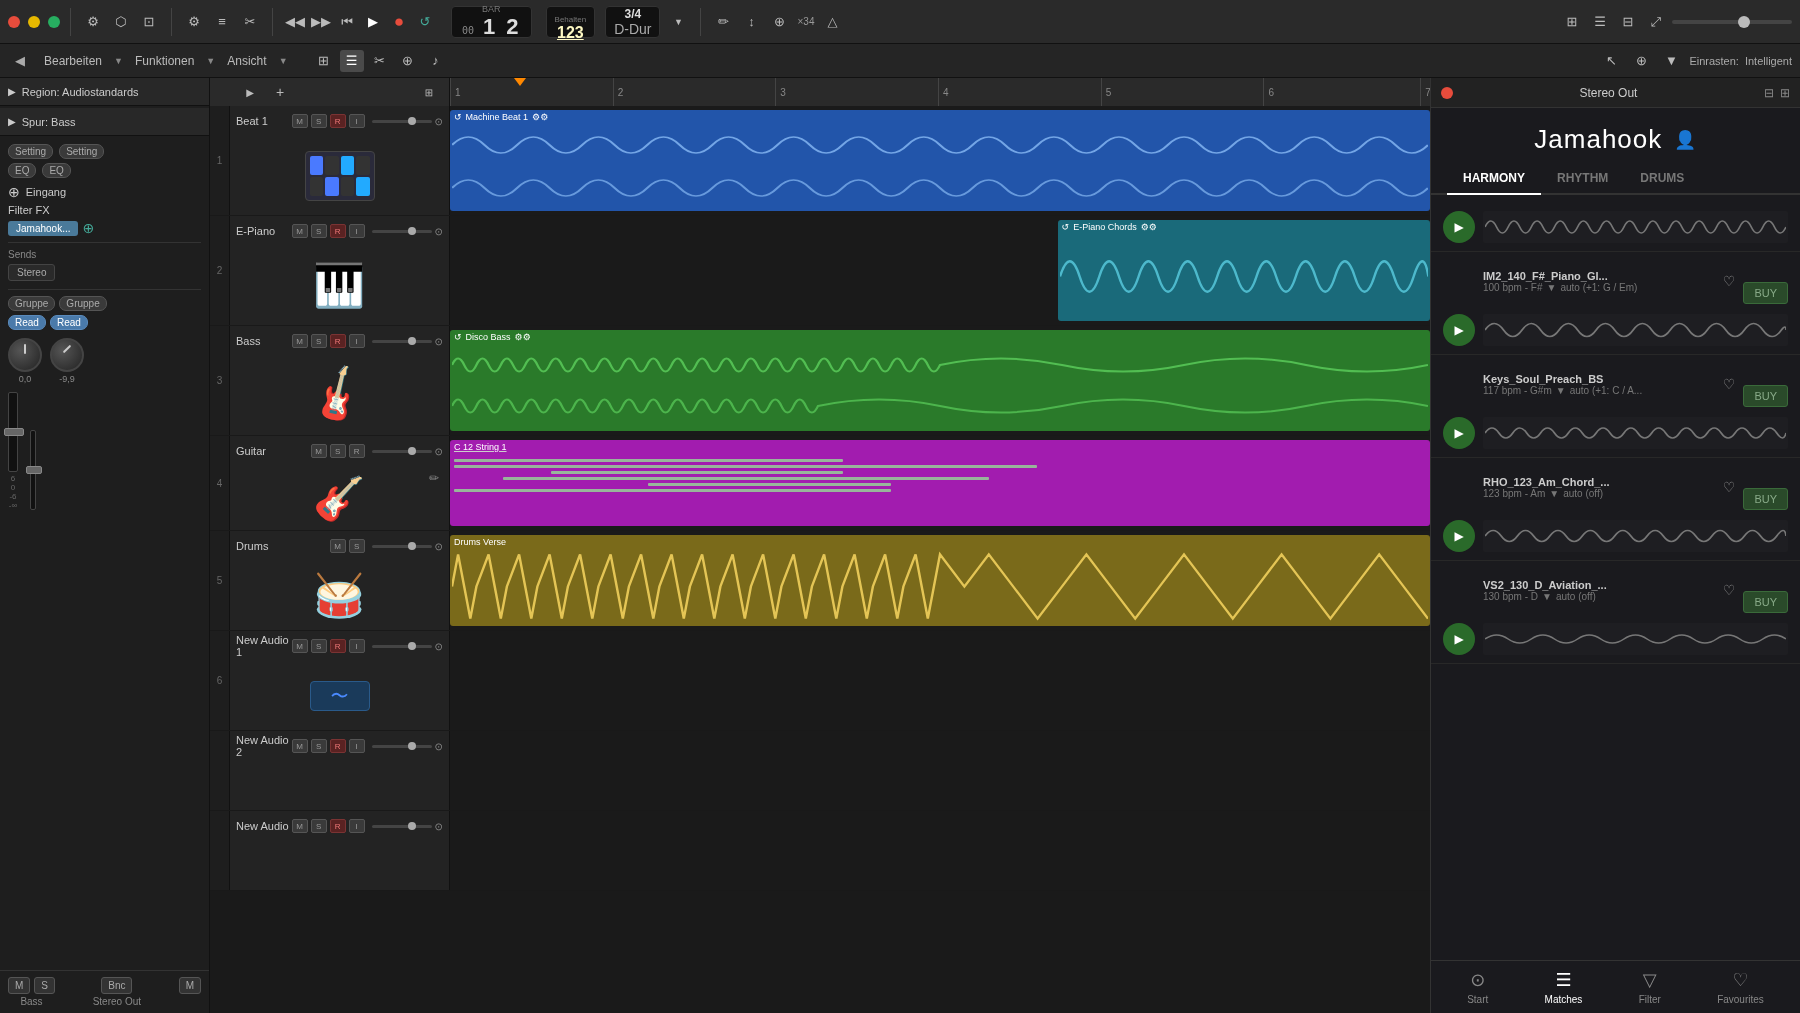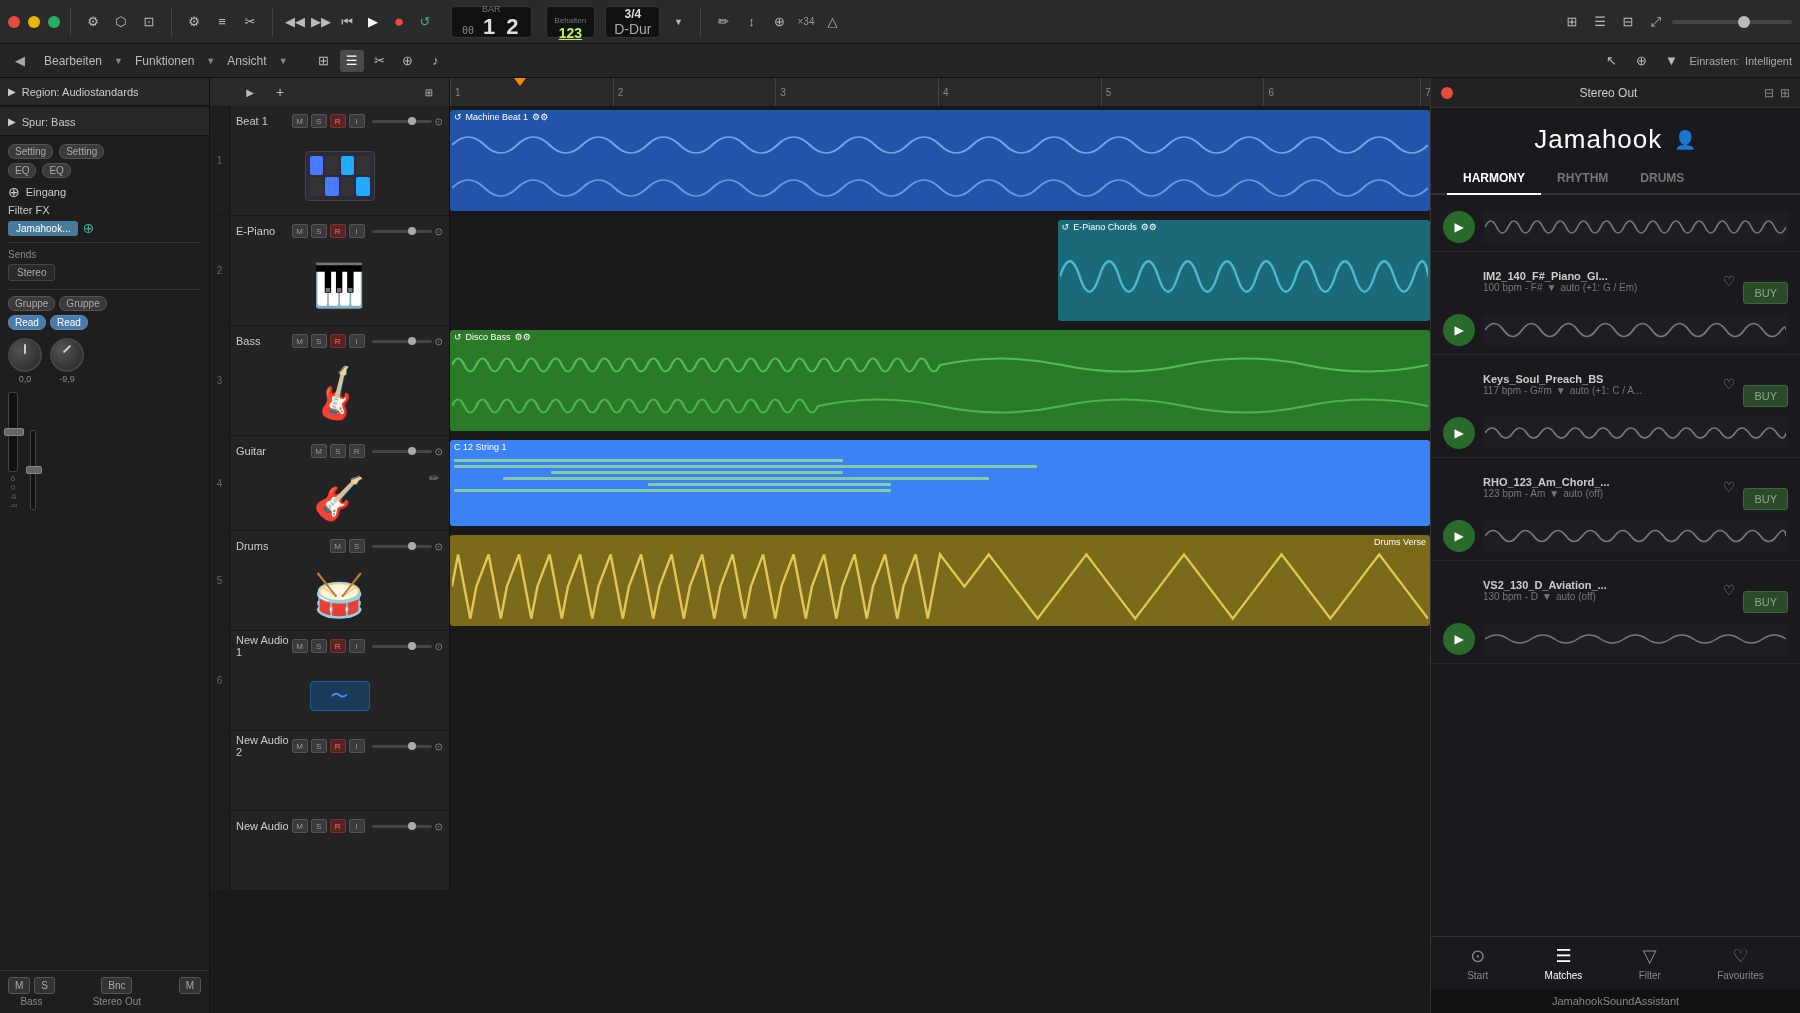--- a/index.html
+++ b/index.html
@@ -74,23 +74,23 @@
       border: 1px solid #333;
       border-radius: 4px;
       padding: 4px 8px;
       height: 32px;
       display: flex;
       flex-direction: column;
       align-items: center;
       justify-content: center;
     }
     .tempo-val {
-      font-size: 14px;
+      font-size: 16px;
       font-weight: bold;
-      color: #bef264;
+      color: #fef9c3;
       text-decoration: underline;
     }
     .tempo-label {
       font-size: 8px;
       color: #777;
       margin-top: 13px;
     }
     .time-sig {
       background: #111;
       border: 1px solid #333;
@@ -1072,21 +1072,21 @@
               <div class="track-vol-thumb"></div>
             </div>
             <span style="font-size:10px;color:#888;">⊙</span>
           </div>
           <div class="track-header-instrument">
             <span style="position:absolute;top:5px;right:10px;font-size:12px;color:#888;">✏</span>
             <span style="font-size:42px;">🎸</span>
           </div>
         </div>
         <div class="track-content-cell">
-          <div style="position:absolute;left:0;right:0;top:4px;bottom:4px;background:#3b82f6;border-radius:3px;overflow:hidden;">
+          <div style="position:absolute;left:0;right:0;top:4px;bottom:4px;background:#a21caf;border-radius:3px;overflow:hidden;text-decoration:underline;">
             <div style="font-size:9px;color:#fff;padding:2px 4px;display:flex;gap:4px;">
               <span>C 12 String 1</span>
             </div>
 
             <div style="position:absolute;top:14px;left:0;right:0;bottom:2px;padding:2px 4px;overflow:hidden;">
               <div style="height:3px;background:rgba(150,220,150,0.8);margin:3px 0;border-radius:1px;width:40%;"></div>
               <div style="height:3px;background:rgba(150,220,150,0.8);margin:3px 0;border-radius:1px;width:60%;"></div>
               <div style="height:3px;background:rgba(150,220,150,0.8);margin:3px 0;border-radius:1px;width:30%;margin-left:10%;"></div>
               <div style="height:3px;background:rgba(150,220,150,0.8);margin:3px 0;border-radius:1px;width:50%;margin-left:5%;"></div>
               <div style="height:3px;background:rgba(150,220,150,0.8);margin:3px 0;border-radius:1px;width:25%;margin-left:20%;"></div>
@@ -1106,21 +1106,21 @@
             <div class="track-vol-slider">
               <div class="track-vol-thumb"></div>
             </div>
             <span style="font-size:10px;color:#888;">⊙</span>
           </div>
           <div class="track-header-instrument">
             <span style="font-size:42px;">🥁</span>
           </div>
         </div>
         <div class="track-content-cell">
-          <div style="position:absolute;left:0;right:0;top:4px;bottom:4px;background:#7a6a1a;border-radius:3px;overflow:hidden;text-align:right;">
+          <div style="position:absolute;left:0;right:0;top:4px;bottom:4px;background:#7a6a1a;border-radius:3px;overflow:hidden;">
             <div style="font-size:9px;color:#fff;padding:2px 4px;">
               <span>Drums Verse</span>
             </div>
             <div style="position:absolute;top:14px;left:0;right:0;bottom:2px;overflow:hidden;padding:0 2px;">
               <svg width="100%" height="100%" viewBox="0 0 800 70" preserveAspectRatio="none">
                 <path d="M0,35 L5,5 L10,35 L15,65 L20,35 L30,5 L35,35 L40,65 L45,35 L55,5 L60,35 L65,65 L70,35 L80,5 L85,35 L90,65 L95,35 L105,5 L110,35 L115,65 L120,35 L130,5 L135,35 L140,65 L145,35 L155,5 L160,35 L165,65 L170,35 L180,5 L185,35 L190,65 L195,35 L205,5 L210,35 L215,65 L220,35 L230,5 L235,35 L240,65 L245,35 L255,5 L260,35 L265,65 L270,35 L280,5 L285,35 L290,65 L295,35 L305,5 L310,35 L315,65 L320,35 L330,5 L335,35 L340,65 L345,35 L355,5 L360,35 L365,65 L370,35 L380,5 L385,35 L390,65 L395,35 L400,5 L420,35 L440,5 L460,35 L480,65 L500,35 L520,5 L540,35 L560,65 L580,35 L600,5 L620,35 L640,65 L660,35 L680,5 L700,35 L720,65 L740,35 L760,5 L780,35 L800,65" stroke="rgba(255,220,100,0.8)" stroke-width="2" fill="none"></path>
               </svg>
             </div>
           </div>
         </div>
@@ -1347,18 +1347,17 @@
         </div>
         <div class="jh-footer-tab">
           <span class="jh-footer-tab-icon">▽</span>
           <span>Filter</span>
         </div>
         <div class="jh-footer-tab">
           <span class="jh-footer-tab-icon">♡</span>
           <span>Favourites</span>
         </div>
       </div>
-      <div class="jh-assistant">JamahookSoundAssistant</div>
     </div>
 
   </div>
 
 </div>
 
 </body></html>

